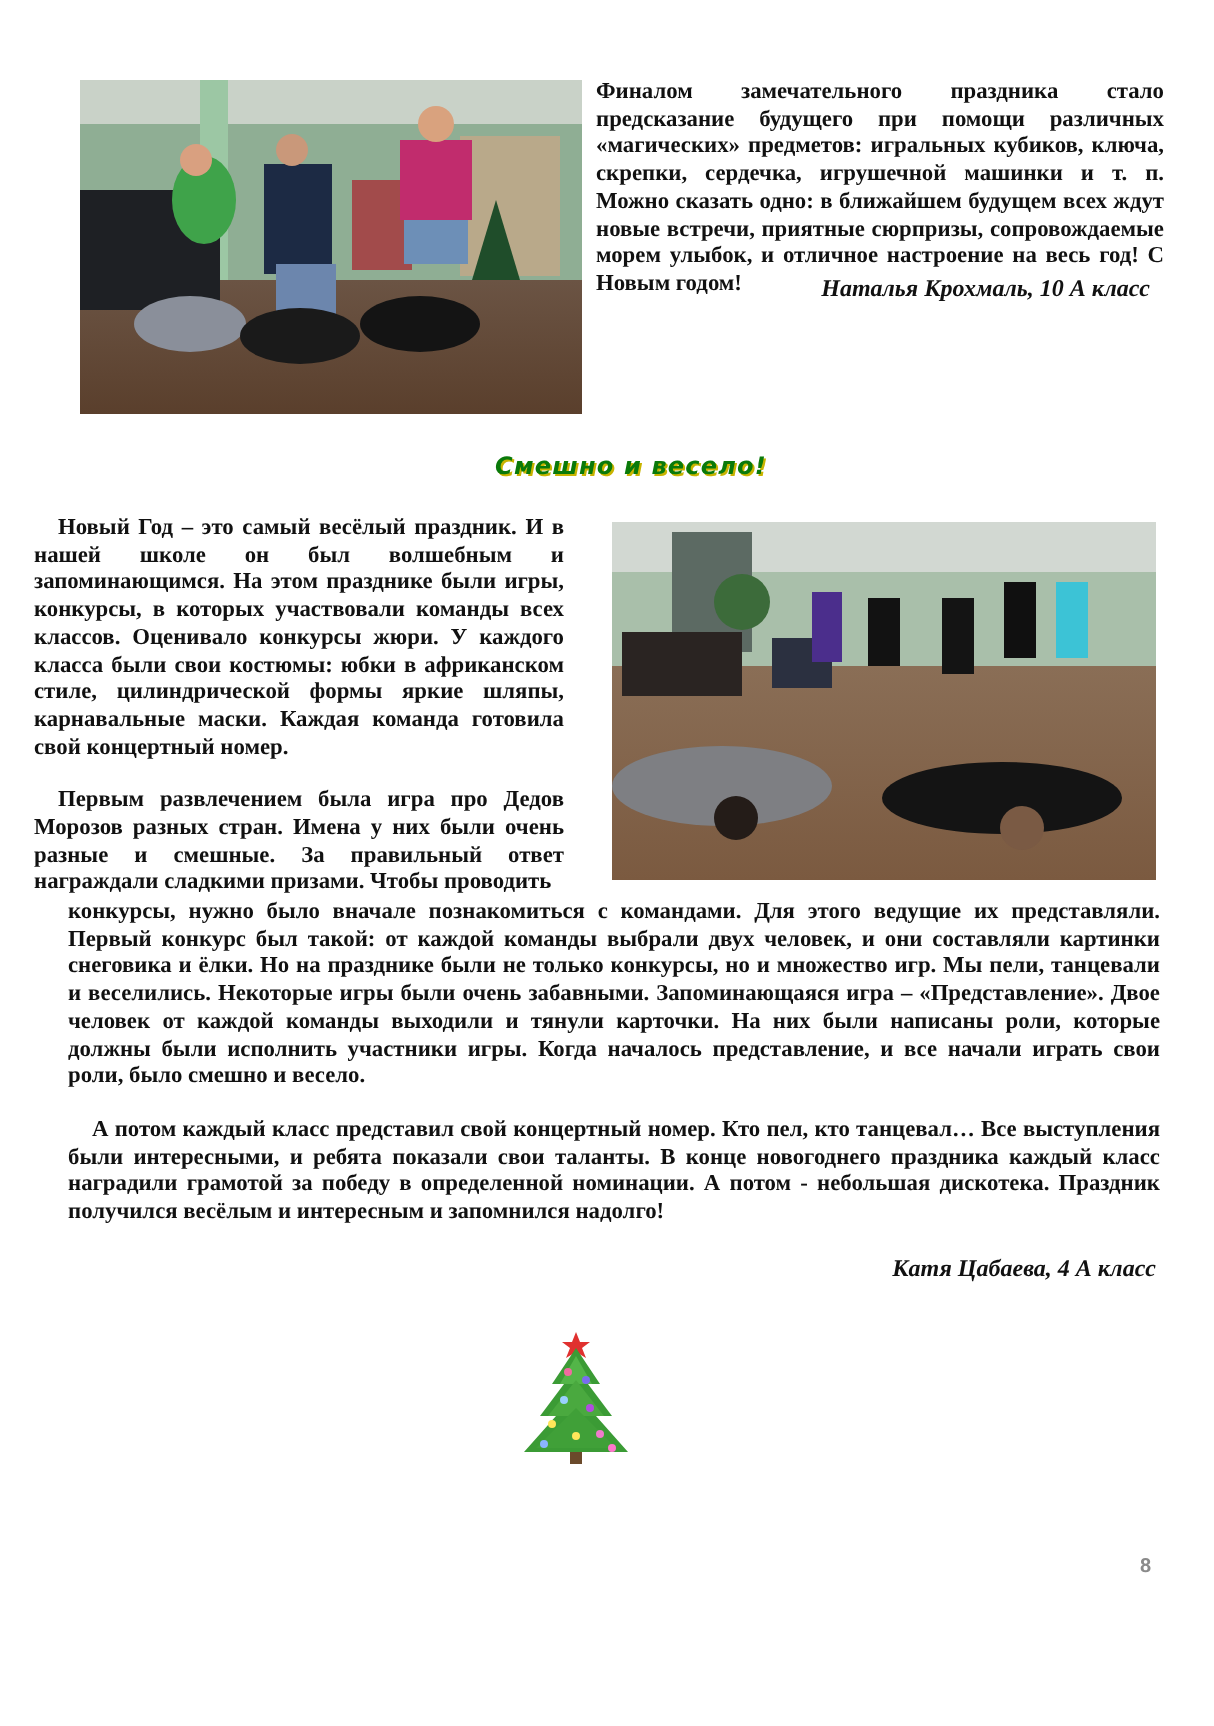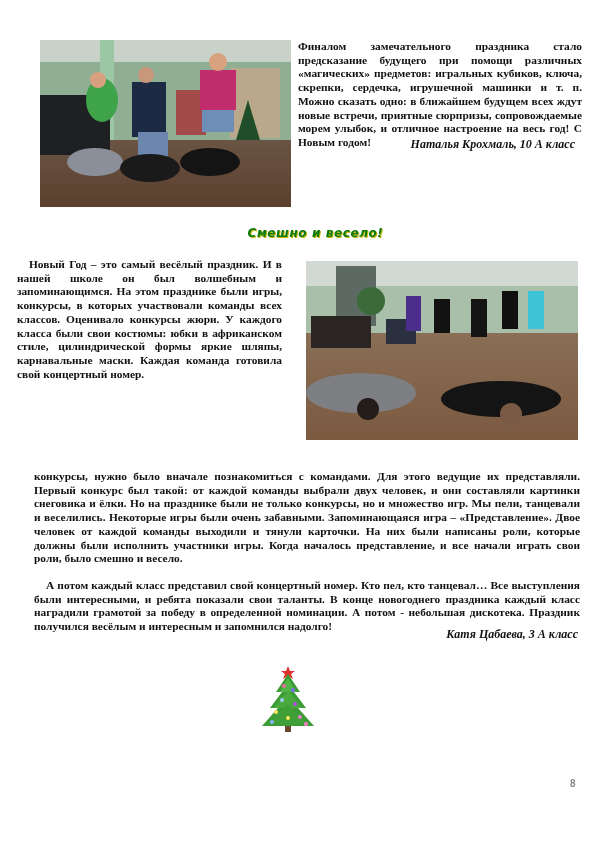--- a/index.html
+++ b/index.html
@@ -78,28 +78,29 @@
     <rect x="222" y="30" width="16" height="38" fill="#3cc3d6"></rect>
     <ellipse cx="55" cy="132" rx="55" ry="20" fill="#7e7f83"></ellipse>
     <circle cx="62" cy="148" r="11" fill="#241c18"></circle>
     <ellipse cx="195" cy="138" rx="60" ry="18" fill="#141414"></ellipse>
     <circle cx="205" cy="153" r="11" fill="#7a5a44"></circle>
   </svg>
 </div>
 
 <div class="abs txt" style="left:17px; top:258px; width:265px;">
   <p class="para indent">Новый Год – это самый весёлый праздник. И в нашей школе он был волшебным и запоминающимся. На этом празднике были игры, конкурсы, в  которых участвовали команды всех классов. Оценивало конкурсы жюри. У каждого класса были свои костюмы: юбки в африканском стиле, цилиндрической формы яркие шляпы, карнавальные маски. Каждая команда готовила свой концертный  номер.</p>
+  <p class="para indent" style="margin-top:13px;">Первым развлечением была игра про Дедов Морозов разных стран. Имена у них были очень разные и смешные. За правильный ответ награждали сладкими призами. Чтобы проводить</p>
 </div>
 
-<div class="abs txt" style="left:34px; top:450px; width:546px;margin-top:20px;">
+<div class="abs txt" style="left:34px; top:450px; width:546px;">
   <p class="para">конкурсы, нужно было вначале познакомиться с командами. Для этого ведущие их представляли. Первый конкурс был такой: от каждой команды выбрали двух человек, и они составляли картинки снеговика и ёлки. Но на празднике были не только конкурсы, но и множество игр. Мы пели, танцевали и веселились. Некоторые игры были очень забавными. Запоминающаяся игра – «Представление». Двое человек от каждой команды выходили и тянули карточки. На них были написаны роли, которые должны были исполнить участники игры. Когда началось представление, и все начали играть свои роли, было  смешно и весело.</p>
   <p class="para indent" style="margin-top:13px;">А потом каждый класс представил свой концертный   номер. Кто пел, кто танцевал… Все выступления были интересными, и ребята показали свои таланты. В конце новогоднего праздника каждый класс наградили грамотой за победу в определенной номинации. А потом - небольшая дискотека. Праздник получился весёлым и интересным  и запомнился надолго!</p>
 </div>
 
-<div class="abs sig" style="left:300px; top:627px; width:278px;">Катя Цабаева, 3 А класс</div>
+<div class="abs sig" style="left:300px; top:627px; width:278px;">Катя Цабаева, 4 А класс</div>
 
 <div class="abs" style="left:248px; top:660px; width:80px; height:80px;">
   <svg width="80" height="80" viewBox="0 0 80 80">
     <polygon points="40,6 42,11 47,11 43,14 45,19 40,16 35,19 37,14 33,11 38,11" fill="#e0312f"></polygon>
     <polygon points="40,14 52,32 46,32 58,48 50,48 66,66 14,66 30,48 22,48 34,32 28,32" fill="#3b9b35"></polygon>
     <polygon points="40,18 48,32 32,32" fill="#53b548"></polygon>
     <polygon points="40,30 54,48 26,48" fill="#4aa93f"></polygon>
     <polygon points="40,44 60,64 20,64" fill="#40a038"></polygon>
     <rect x="37" y="66" width="6" height="6" fill="#6b4a2b"></rect>
     <circle cx="36" cy="26" r="2" fill="#f06aa0"></circle>

